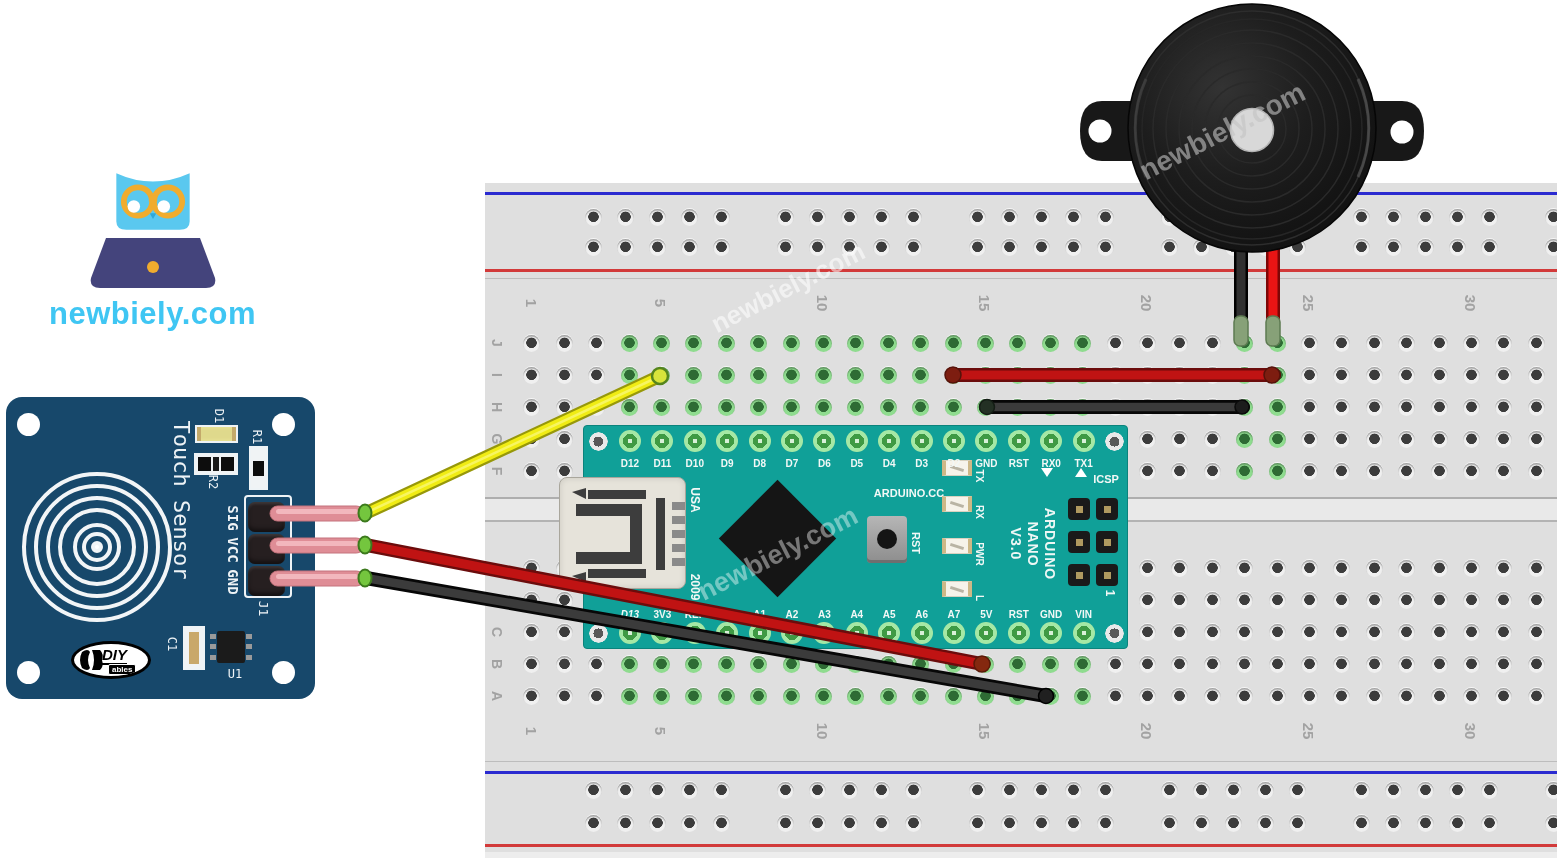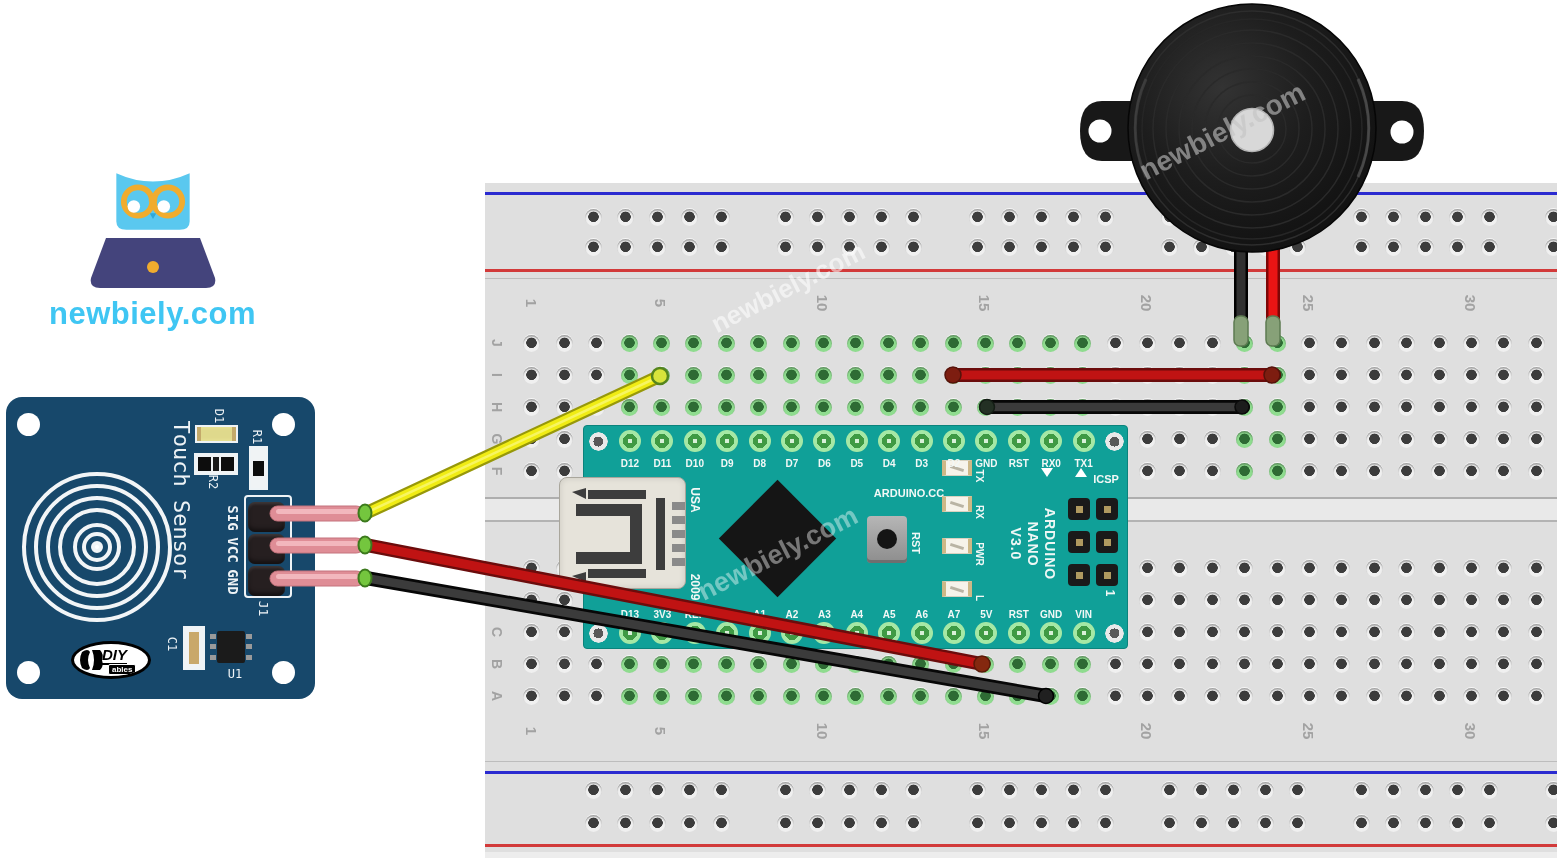--- a/index.html
+++ b/index.html
@@ -624,21 +624,21 @@
         <div class="nlbl" style="left: 353px; top: 31px;">D2</div>
         <div class="npin" style="left: 391.4px; top: 4px;"></div>
         <div class="nlbl" style="left: 385.4px; top: 31px;">GND</div>
         <div class="npin" style="left: 423.8px; top: 4px;"></div>
         <div class="nlbl" style="left: 417.8px; top: 31px;">RST</div>
         <div class="npin" style="left: 456.2px; top: 4px;"></div>
         <div class="nlbl" style="left: 450.2px; top: 31px;">RX0</div>
         <div class="npin" style="left: 488.6px; top: 4px;"></div>
         <div class="nlbl" style="left: 482.6px; top: 31px;">TX1</div>
         <div class="npin" style="left: 35px; top: 196px;"></div>
-        <div class="nlbl" style="left: 29px; top: 182px;">D13</div>
+        <div class="nlbl" style="left: 29px; top: 182px; font-style: italic;">D13</div>
         <div class="npin" style="left: 67.4px; top: 196px;"></div>
         <div class="nlbl" style="left: 61.4px; top: 182px;">3V3</div>
         <div class="npin" style="left: 99.8px; top: 196px;"></div>
         <div class="nlbl" style="left: 93.8px; top: 182px;">REF</div>
         <div class="npin" style="left: 132.2px; top: 196px;"></div>
         <div class="nlbl" style="left: 126.2px; top: 182px;">A0</div>
         <div class="npin" style="left: 164.6px; top: 196px;"></div>
         <div class="nlbl" style="left: 158.6px; top: 182px;">A1</div>
         <div class="npin" style="left: 197px; top: 196px;"></div>
         <div class="nlbl" style="left: 191px; top: 182px;">A2</div>

